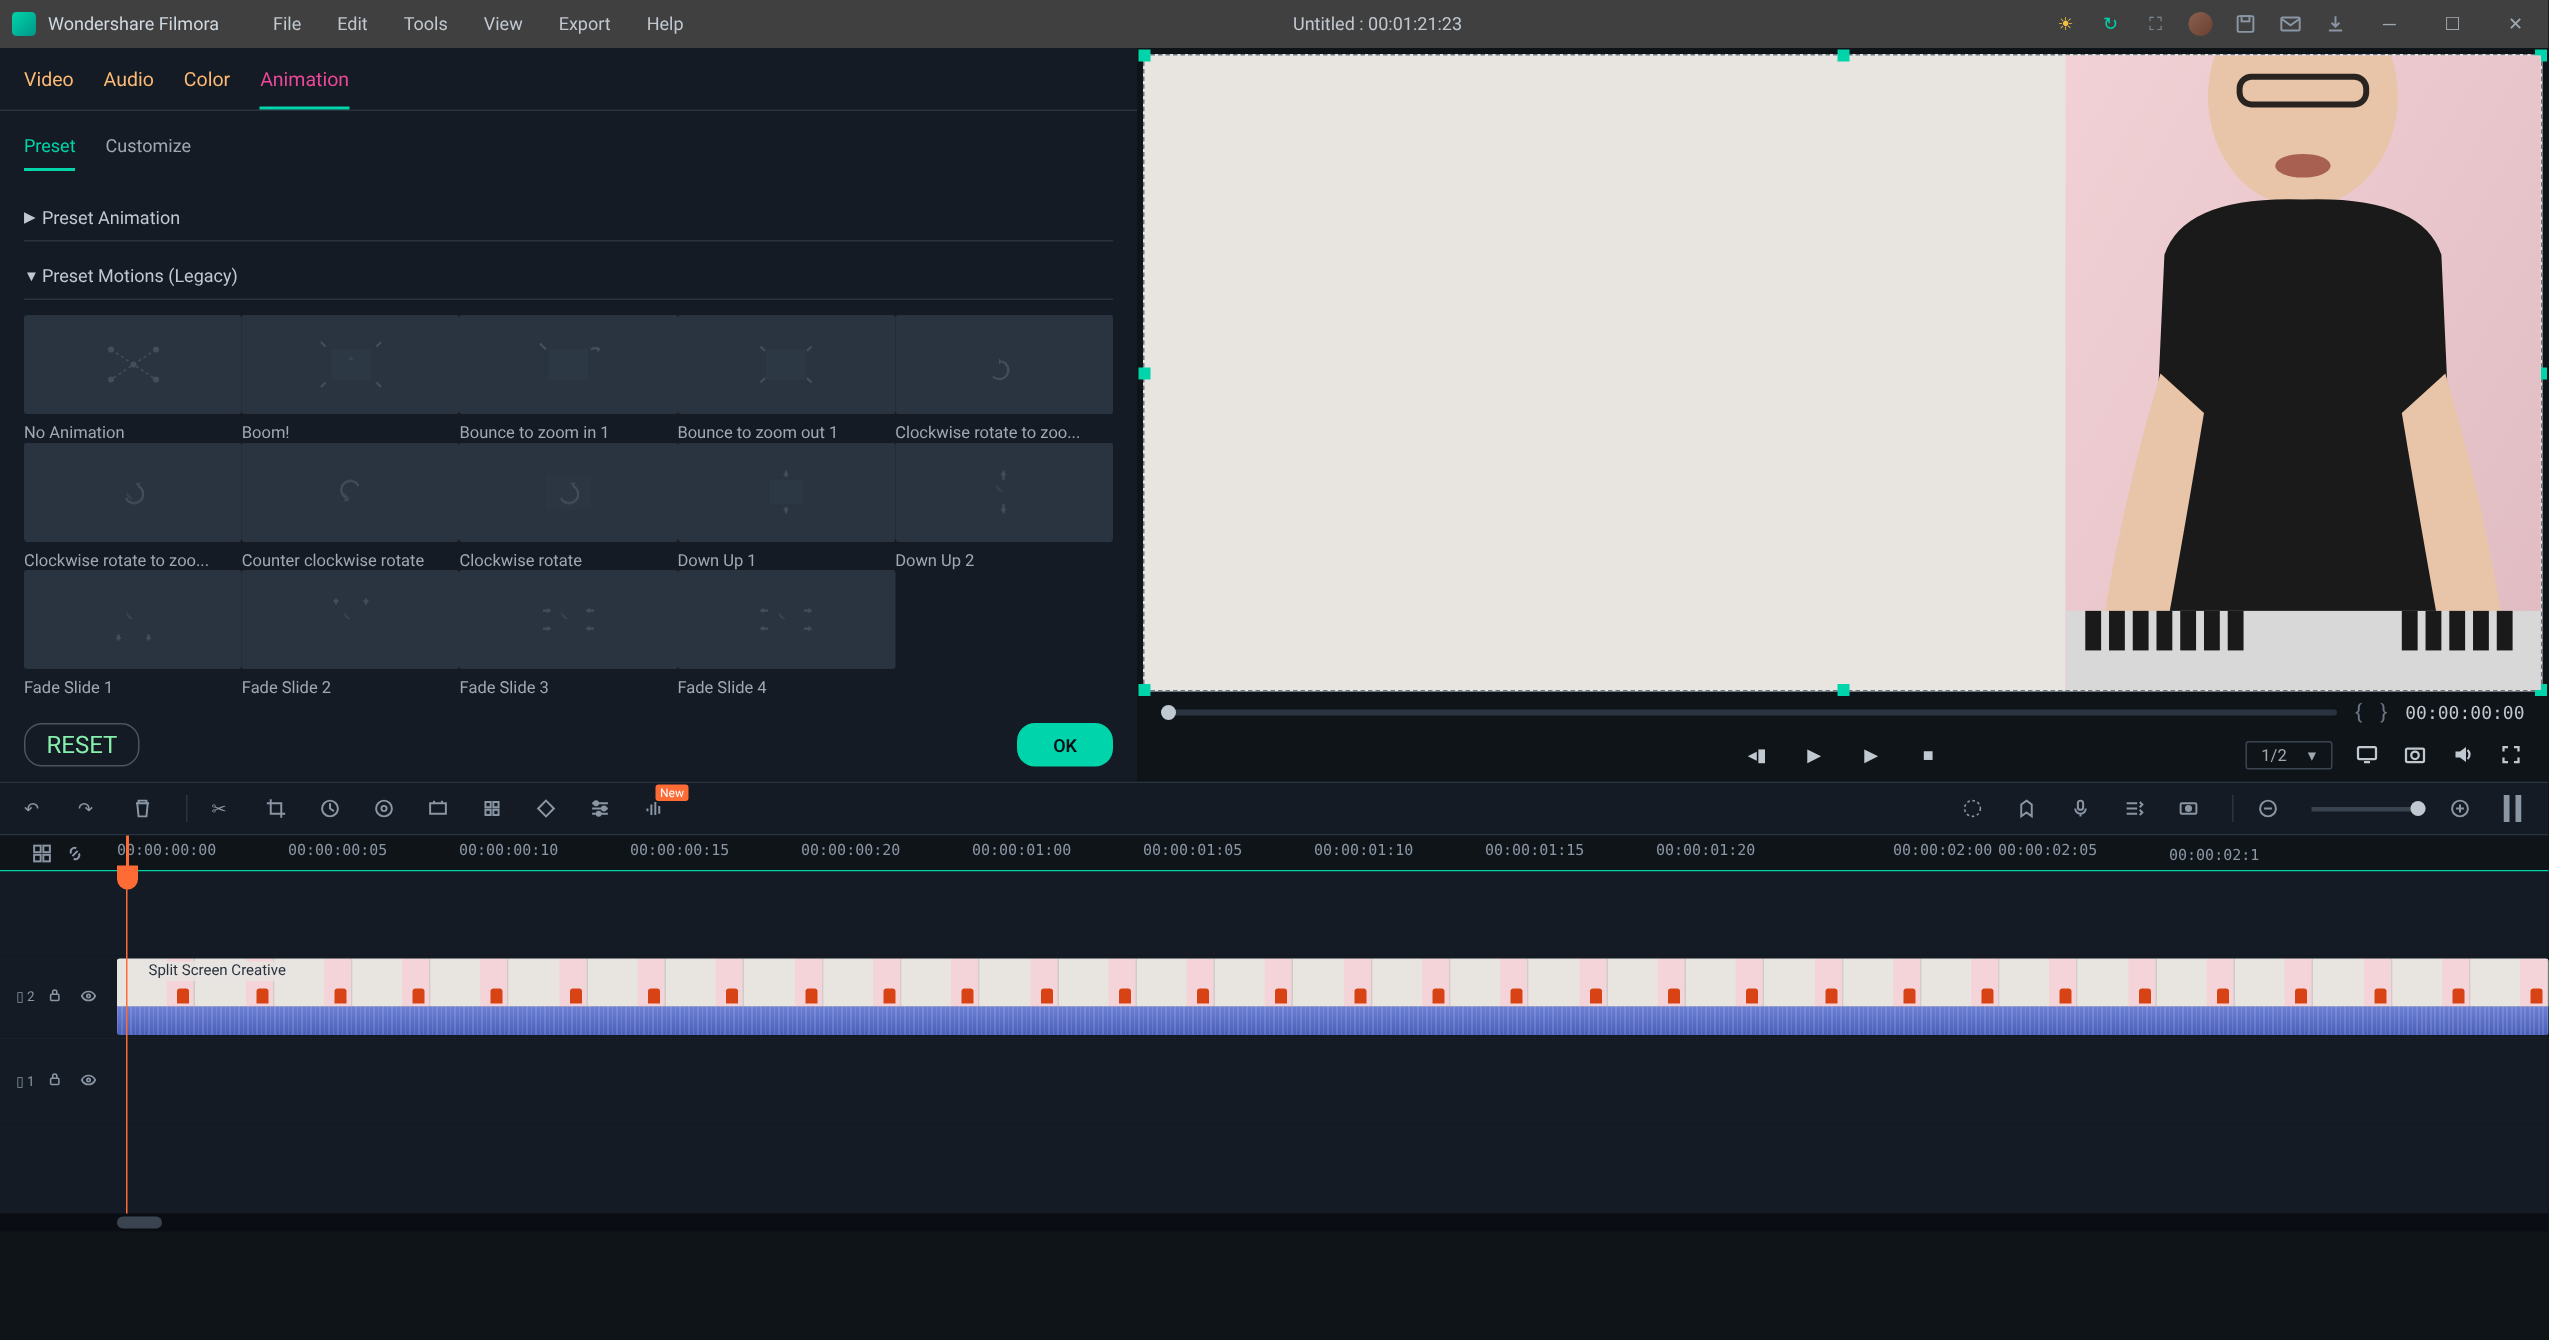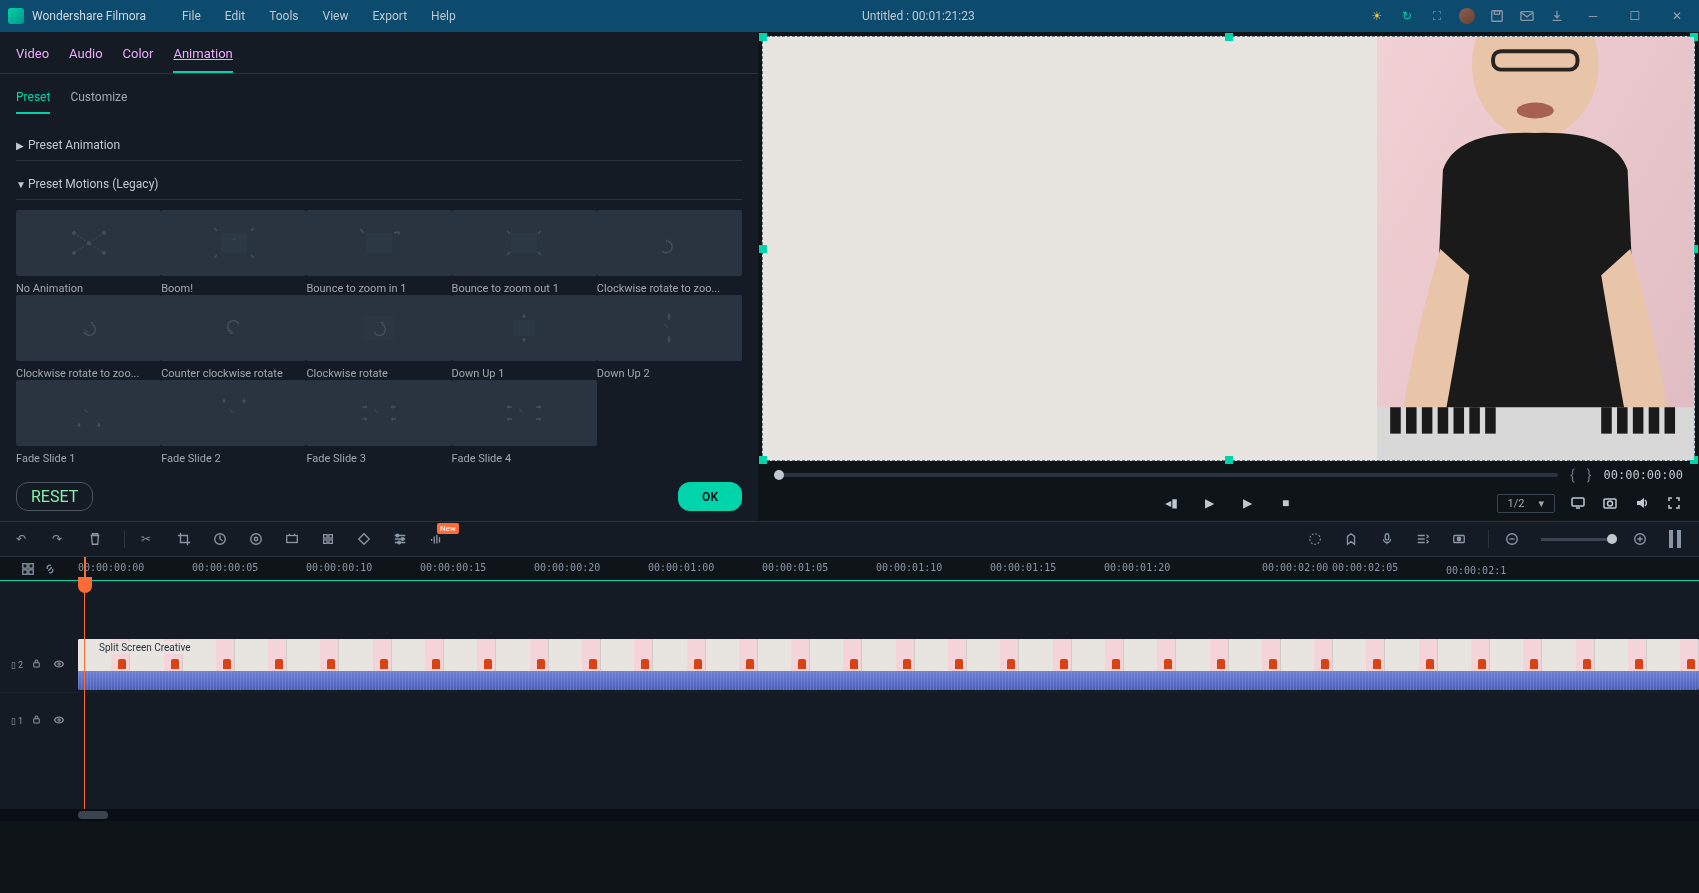--- a/index.html
+++ b/index.html
@@ -1,29 +1,29 @@
 <!DOCTYPE html>
 <html><head>
 <meta charset="utf-8">
 <style>
 * { margin:0; padding:0; box-sizing:border-box; font-family:-apple-system,BlinkMacSystemFont,"Segoe UI",Roboto,sans-serif; }
 body { background:#0f1419; color:#c0c8d0; font-size:12px; overflow:hidden; width:1699px; height:893px; }
-.titlebar { height:32px; background:#0c4a6e; display:flex; align-items:center; padding:0 8px; }
+.titlebar { height:32px; background:#404040; display:flex; align-items:center; padding:0 8px; }
 .logo { width:16px; height:16px; background:linear-gradient(135deg,#00d4aa,#009688); border-radius:3px; margin-right:8px; }
 .app-name { font-size:12px; color:#d0d8e0; margin-right:24px; }
 .menu-item { padding:0 12px; font-size:12px; color:#c0c8d0; cursor:pointer; height:32px; line-height:32px; }
 .title-center { flex:1; text-align:center; color:#c0c8d0; font-size:12px; }
 .title-icons { display:flex; gap:14px; align-items:center; }
 .title-icon { width:16px; height:16px; cursor:pointer; color:#8a96a4; display:flex; align-items:center; justify-content:center; }
 .win-btn { width:28px; height:20px; display:flex; align-items:center; justify-content:center; cursor:pointer; color:#a0a8b0; }
 .main-area { display:flex; height:489px; }
 .left-panel { width:758px; background:#151b24; display:flex; flex-direction:column; }
 .prop-tabs { display:flex; padding:8px 16px 0; gap:20px; border-bottom:1px solid #2a3440; }
-.prop-tab { padding:6px 0 10px; font-size:13px; color:#f0abfc; cursor:pointer; border-bottom:2px solid transparent; }
-.prop-tab.active { color:#f0abfc; border-bottom-color:#00d4aa;text-decoration:underline; }
+.prop-tab { padding:6px 0 10px; font-size:13px; color:#fdba74; cursor:pointer; border-bottom:2px solid transparent; }
+.prop-tab.active { color:#ec4899; border-bottom-color:#00d4aa; }
 .sub-tabs { display:flex; padding:12px 16px 8px; gap:20px; }
 .sub-tab { padding:4px 0 8px; font-size:12px; color:#a0a8b0; cursor:pointer; border-bottom:2px solid transparent; }
 .sub-tab.active { color:#00d4aa; border-bottom-color:#00d4aa; }
 .preset-list { flex:1; overflow-y:auto; padding:8px 16px; }
 .preset-section { margin-bottom:8px; }
 .preset-header { display:flex; align-items:center; padding:8px 0; font-size:12px; color:#c0c8d0; cursor:pointer; border-bottom:1px solid #2a3440; }
 .preset-header .arrow { width:12px; font-size:10px; }
 .preset-grid { display:grid; grid-template-columns:repeat(5,1fr); padding:10px 0; }
 .preset-item { display:flex; flex-direction:column; gap:6px; cursor:pointer; }
 .preset-thumb { height:66px; background:#2a3440; border-radius:2px; display:flex; align-items:center; justify-content:center; position:relative; }

